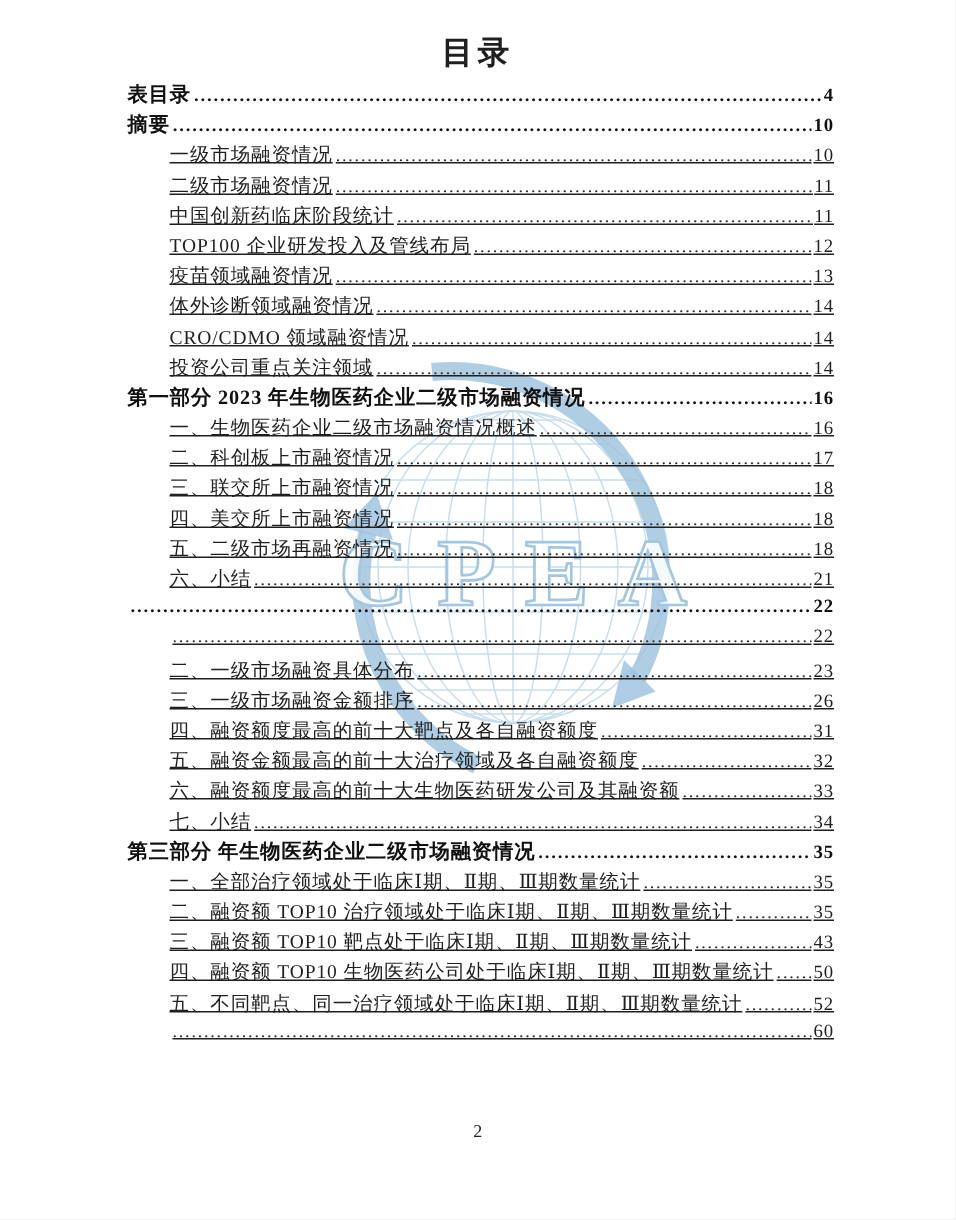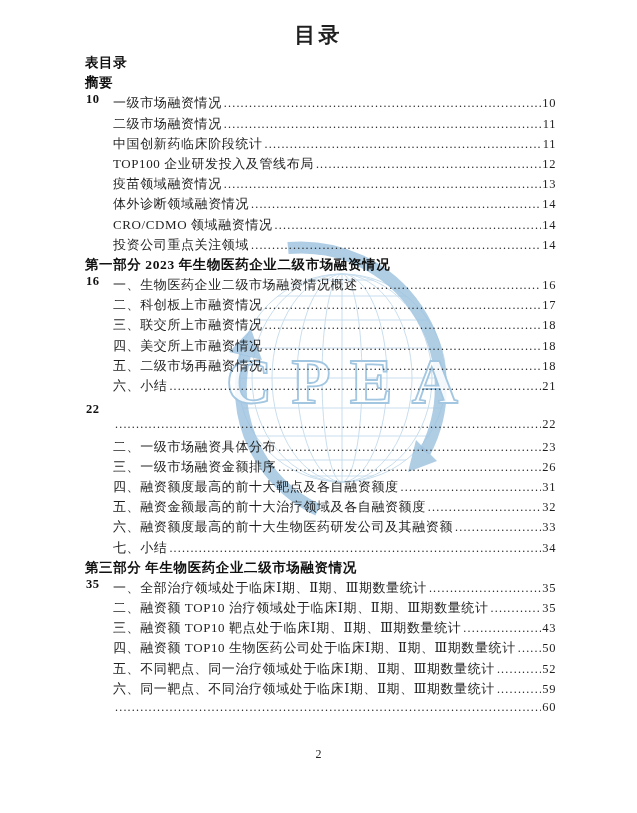--- a/index.html
+++ b/index.html
@@ -14,22 +14,22 @@
     position:absolute; top:21px; left:0; width:100%; z-index:1;
     text-align:center; font-size:21px; font-weight:bold; letter-spacing:3px;
   }
   .toc {
     position:absolute; top:54px; left:85px; width:471px; z-index:1;
   }
   .row {
     display:flex; align-items:baseline; height:20.2px;
     font-size:13px; letter-spacing:.6px; white-space:nowrap;
   }
-  .row.lv1 { padding-left:28px; }
-  .row.b { font-weight:bold; font-size:13.5px; color:#111;flex-direction:column; }
+  .row.lv1 { padding-left:28px;text-decoration:underline; }
+  .row.b { font-weight:bold; font-size:13.5px; color:#111; }
   .row .t { flex:0 0 auto; }
   .leader {
     flex:1 1 auto; overflow:hidden; white-space:nowrap;
     padding:0 2px; font-size:12px; letter-spacing:1.2px; color:#2a2a2a;
   }
   .row.b .leader { color:#111; font-size:12.5px; }
   .leader::after {
     content:"...................................................................................................................................................................";
   }
   .pg { flex:0 0 auto; font-size:12.5px; padding-left:1px; }
@@ -222,25 +222,20 @@
         <span class="t">四、融资额 TOP10 生物医药公司处于临床Ⅰ期、Ⅱ期、Ⅲ期数量统计</span>
         <span class="leader"></span>
         <span class="pg">50</span>
       </div>
       <div class="row lv1">
         <span class="t">五、不同靶点、同一治疗领域处于临床Ⅰ期、Ⅱ期、Ⅲ期数量统计</span>
         <span class="leader"></span>
         <span class="pg">52</span>
       </div>
       <div class="row lv1">
-        <span class="t">六、同一靶点、不同治疗领域处于临床Ⅰ期、Ⅱ期、Ⅲ期数量统计</span>
-        <span class="leader"></span>
-        <span class="pg">59</span>
-      </div>
-      <div class="row lv1">
         <span class="leader"></span>
         <span class="pg">60</span>
       </div>
     </div>
 
   <div class="folio">2</div>
 
 </div>
 
 </body></html>

